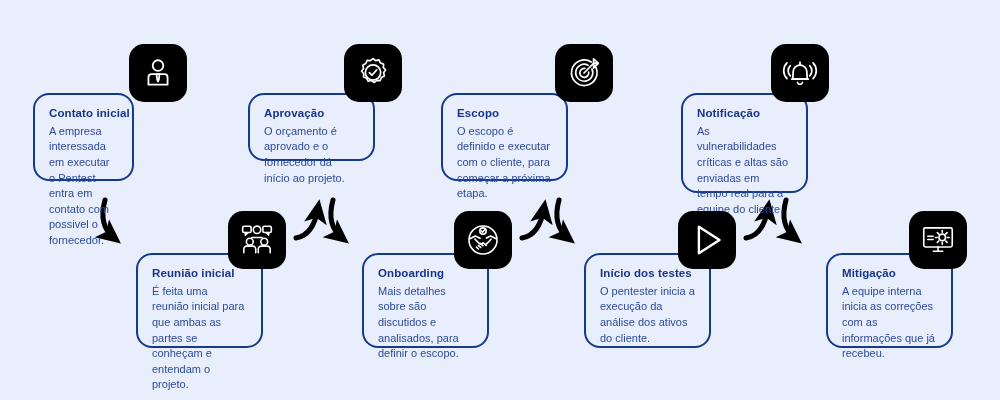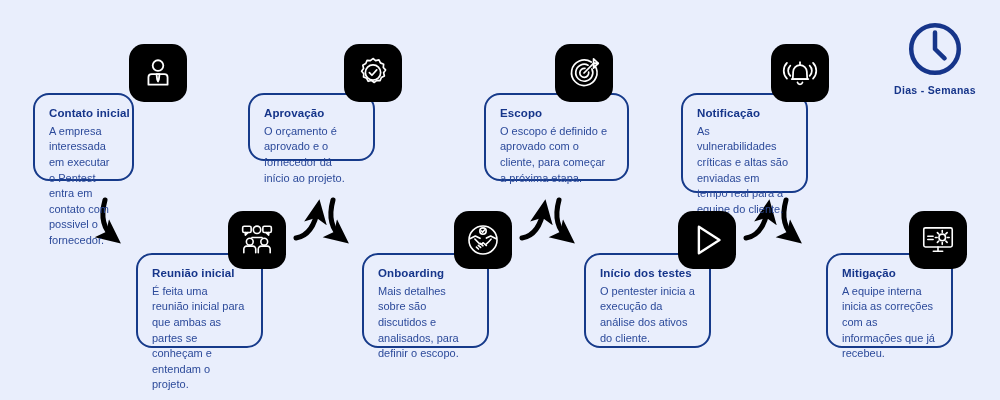--- a/index.html
+++ b/index.html
@@ -197,23 +197,23 @@
         <path d="M13.4 19.2 l2.6 2.3"></path>
         <path d="M11.6 21 l2.2 2"></path>
         <path d="M9.8 22.7 l1.9 1.8"></path>
         <path d="M23.6 15.2 c-1.4 2-3.4 3.6-4.8 4.8"></path>
         <path d="M16.2 18.6 l3 2.6"></path>
       </svg>
     </div>
   </div>
 
   <div class="step">
-    <div class="card" style="left:484px; top:93px; width:145px; height:88px;">
+    <div class="card" style="left:441px; top:93px; width:127px; height:88px;">
       <div class="card-title">Escopo</div>
-      <div class="card-body">O escopo é definido e aprovado com o cliente, para começar a próxima etapa.</div>
+      <div class="card-body">O escopo é definido e executar com o cliente, para começar a próxima etapa.</div>
     </div>
     <div class="badge" style="left:555px; top:44px;">
       <svg width="34" height="34" viewBox="0 0 32 32" fill="none" stroke="#ffffff" stroke-width="1.6" stroke-linecap="round" stroke-linejoin="round">
         <path d="M26.3 9.2 a12 12 0 1 1 -3.5-3.5"></path>
         <path d="M23.4 12.2 a8 8 0 1 1 -3.6-3.6"></path>
         <path d="M20.4 15.2 a4.2 4.2 0 1 1 -3.5-3.5"></path>
         <path d="M16 16 L25 7"></path>
         <path d="M25 7 L25 2.6 L29.4 7 L25 7"></path>
         <path d="M25 7 L29.4 7 L25 11.4 L25 7"></path>
       </svg>
@@ -263,23 +263,14 @@
         <path d="M11.6 26.6 h8.8"></path>
         <path d="M6.4 12.4 h5"></path>
         <path d="M6.4 15.6 h5"></path>
         <circle cx="20" cy="13.6" r="3.1"></circle>
         <path d="M20 7.1 v1.7 M20 18.4 v1.7 M26.5 13.6 h-1.7 M15.2 13.6 h-1.7
                  M24.6 9 l-1.2 1.2 M16.6 17 l-1.2 1.2 M24.6 18.2 l-1.2-1.2 M16.6 10.2 l-1.2-1.2"></path>
       </svg>
     </div>
   </div>
 
-  <div id="clock-marker">
-    <div>
-      <svg width="58" height="58" viewBox="0 0 40 40" fill="none" stroke="#16358a" stroke-width="3.1" stroke-linecap="round" stroke-linejoin="round">
-        <circle cx="20" cy="20" r="16.4"></circle>
-        <path d="M20 8.6 V20 L26.6 26.4"></path>
-      </svg>
-    </div>
-    <div class="clock-label">Dias - Semanas</div>
-  </div>
 
 </div>
 
 </body></html>

